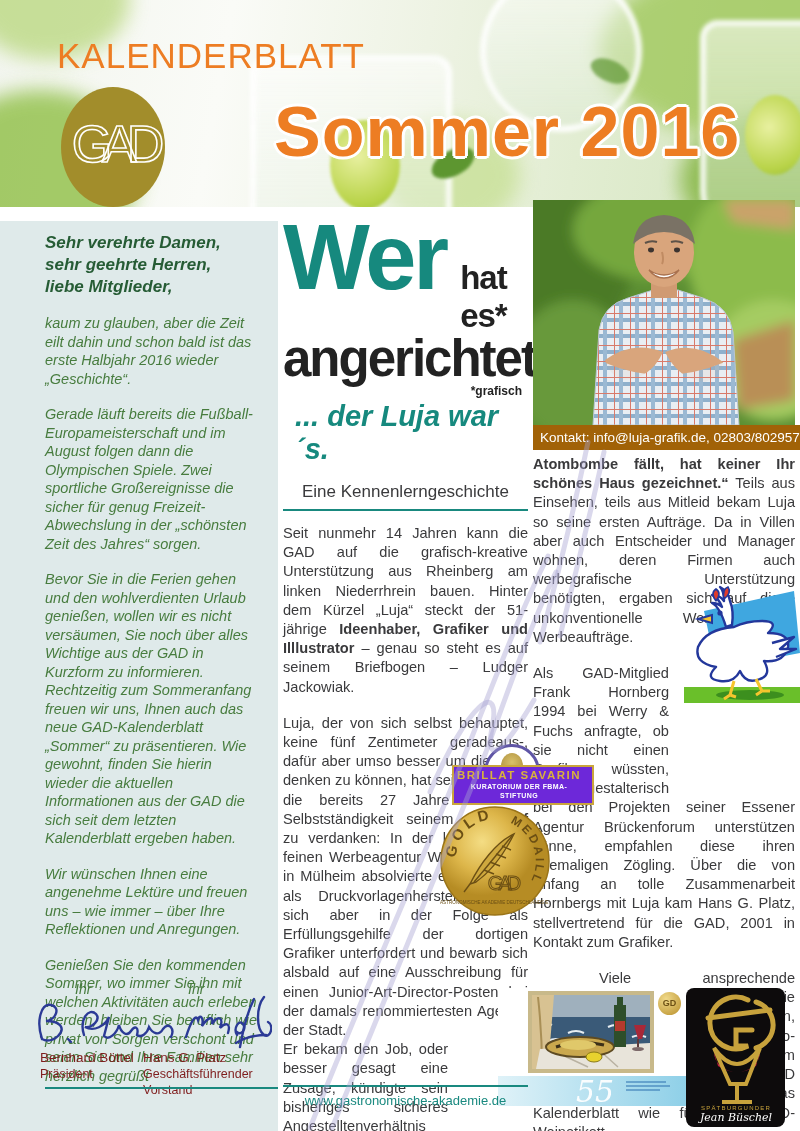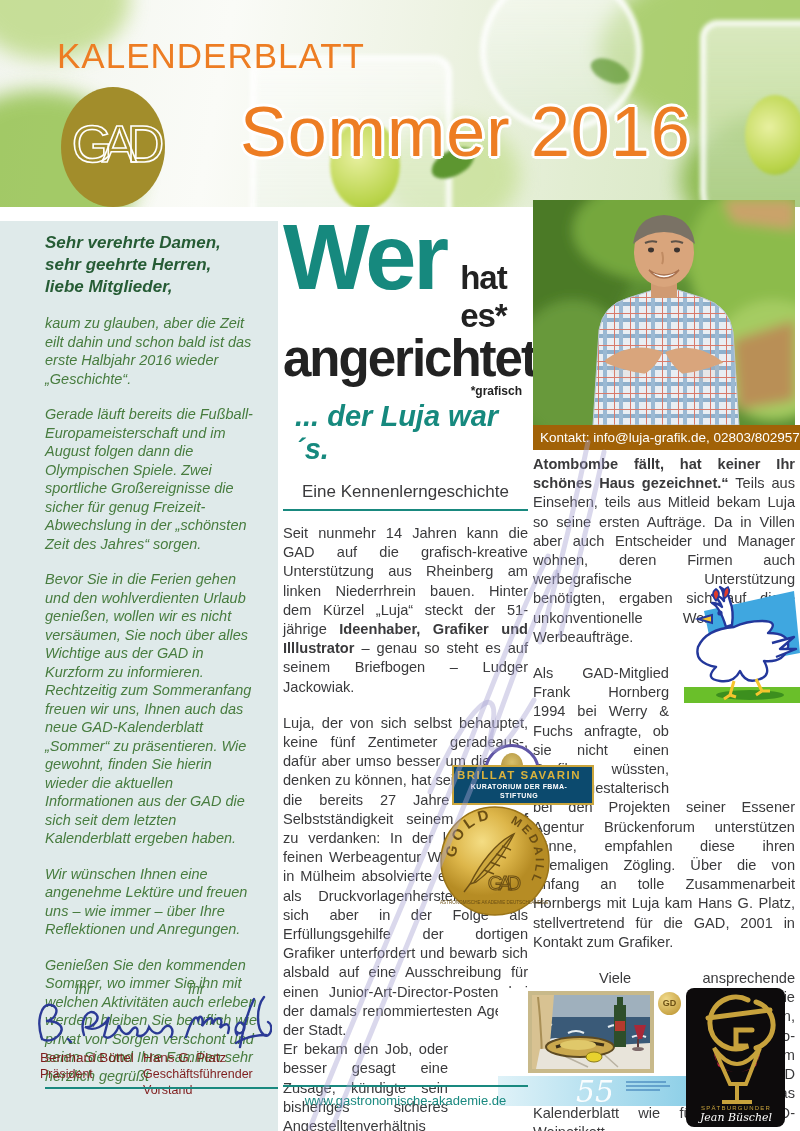--- a/index.html
+++ b/index.html
@@ -21,21 +21,21 @@
   .hg2{left:700px;top:20px;width:170px;height:200px;}
   .hg3{left:480px;top:-30px;width:150px;height:150px;border-radius:50%;}
   .hlime{position:absolute;border-radius:50%;background:radial-gradient(circle at 40% 40%,#e8f0a0,#b8d348 70%,#93b637);filter:blur(1.5px);}
   .hl1{left:330px;top:120px;width:70px;height:90px;}
   .hl3{left:745px;top:95px;width:60px;height:80px;}
   .hmint{position:absolute;background:#5d9630;border-radius:60% 40% 60% 40%;filter:blur(1.5px);}
   .hm1{left:430px;top:150px;width:46px;height:26px;transform:rotate(-20deg);}
   .hm2{left:590px;top:60px;width:40px;height:22px;transform:rotate(30deg);opacity:.7;}
   .kicker{position:absolute;left:57px;top:36px;font-size:35px;letter-spacing:1px;color:#ed7d23;font-weight:400;}
   .gad-logo{position:absolute;left:60px;top:86px;width:106px;height:122px;}
-  .big-title{position:absolute;left:240px;top:92px;font-size:70px;color:#ed7d23;font-weight:400;letter-spacing:1px;
+  .big-title{position:absolute;left:274px;top:92px;font-size:70px;color:#ed7d23;font-weight:700;letter-spacing:1px;
      text-shadow:-3px 0 0 #fff,3px 0 0 #fff,0 -3px 0 #fff,0 3px 0 #fff,-2px -2px 0 #fff,2px 2px 0 #fff,-2px 2px 0 #fff,2px -2px 0 #fff;}
 
   
   .left-panel{position:absolute;left:0;top:221px;width:278px;height:910px;background:#dfeaea;
      box-sizing:border-box;padding:11px 20px 0 45px;}
   .left-panel p{margin:0 0 17px 0;font-style:italic;color:#477c3e;font-size:14.5px;line-height:18.5px;}
   .left-head{font-style:italic;font-weight:700;color:#265c35;font-size:17px;line-height:22px;margin:0 0 16px 0;}
   .ihr-label{position:absolute;font-style:italic;color:#477c3e;font-size:14px;}
   .sig-svg{position:absolute;left:28px;top:993px;}
   .sig-name{position:absolute;color:#7f1d1d;line-height:16px;}
@@ -68,21 +68,21 @@
 
   
   .rooster{position:absolute;left:676px;top:583px;width:124px;height:135px;}
 
   
   .brillat{position:absolute;left:452px;top:744px;width:142px;height:66px;}
   .b-circle{position:absolute;left:32px;top:0px;width:56px;height:56px;border-radius:50%;
      background:#fff;border:3px solid #5f55a5;box-sizing:border-box;}
   .b-circle .portrait{position:absolute;left:14px;top:6px;width:22px;height:26px;border-radius:50% 50% 40% 40%;
      background:radial-gradient(circle at 50% 35%,#d8c06a,#9f7f2e);}
-  .b-box{position:absolute;left:0;top:21px;width:142px;background:#0c4a6e;border:2px solid #caa53c;box-sizing:border-box;
+  .b-box{position:absolute;left:0;top:21px;width:142px;background:#6d28d9;border:2px solid #caa53c;box-sizing:border-box;
      text-align:center;padding:2px 8px 3px 0;}
   .b-line1{color:#d9b23c;font-weight:700;font-size:11.5px;letter-spacing:1.5px;line-height:13px;}
   .b-line2{color:#ffffff;font-weight:700;font-size:7px;letter-spacing:.4px;line-height:9px;}
 
   .medal{position:absolute;left:440px;top:806px;width:110px;height:110px;}
 
   
   .painting-card{position:absolute;left:498px;top:988px;width:188px;height:118px;background:#fff;}
   .gold-coin{position:absolute;left:658px;top:992px;width:23px;height:23px;border-radius:50%;
      background:radial-gradient(circle at 35% 30%,#f0d98a,#b9902c);color:#6b4f14;font-weight:700;font-size:9px;

